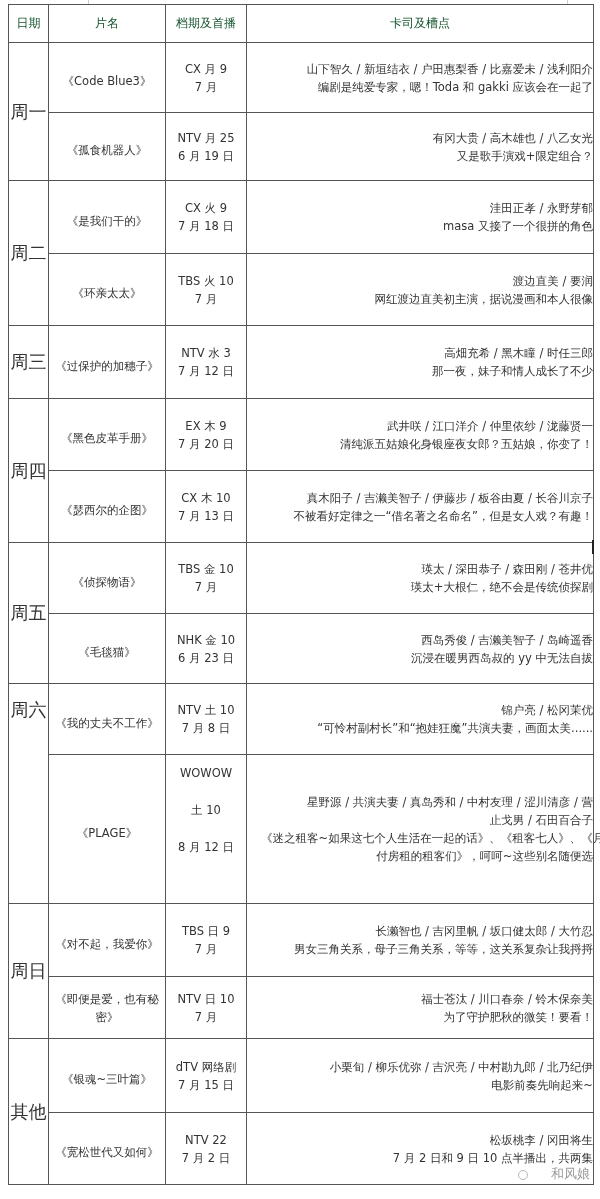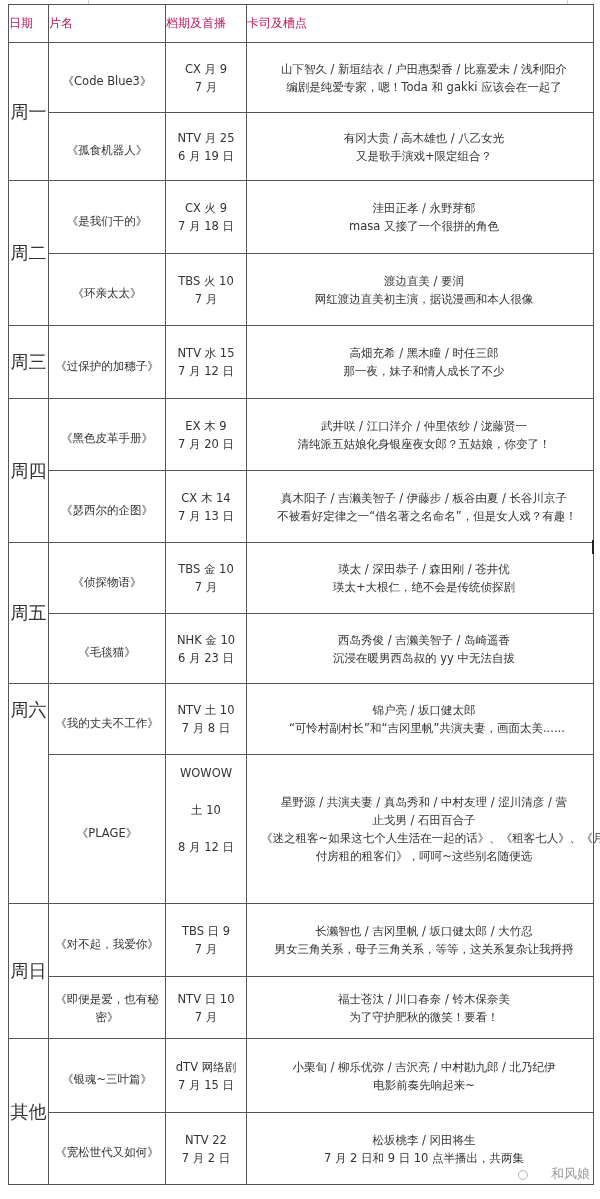--- a/index.html
+++ b/index.html
@@ -3,31 +3,31 @@
 <meta charset="utf-8">
 <style>
   html, body { margin: 0; padding: 0; background: #ffffff; }
   body { width: 600px; height: 1199px; position: relative; overflow: hidden;
          font-family: "DejaVu Sans", "Liberation Sans", sans-serif; color: #333; }
   .page-edge-top { position: absolute; left: 88px; right: 32px; top: 0; height: 4px;
          border-left: 1px solid #cfcfcf; border-right: 1px solid #cfcfcf; }
   table.sched { position: absolute; left: 8px; top: 4px; width: 585px;
          border-collapse: collapse; table-layout: fixed; font-size: 11.5px; }
   table.sched td, table.sched th { border: 1.5px solid #555; padding: 0; vertical-align: middle; }
-  th { font-weight: normal; height: 37px; text-align: left; font-size: 12px; color: #be185d; }
+  th { font-weight: normal; height: 37px; text-align: center; font-size: 12px; color: #14532d; }
   col.c-day { width: 40px; }
   col.c-title { width: 117px; }
   col.c-slot { width: 81px; }
   col.c-cast { width: 347px; }
   .day { text-align: center; font-size: 18px; }
   .title-cell { text-align: center; }
   .slot-cell { text-align: center; }
   .lines { display: flex; flex-direction: column; justify-content: space-around; height: 100%; }
   .ln { display: block; line-height: 18px; white-space: nowrap; }
-  .cast .ln { padding-left: 8px; text-align: center; }
+  .cast .ln { padding-left: 8px; text-align: right; }
   .cast .ln.indent { padding-left: 14px; }
   .title-cell .ln { text-align: center; }
   .slot-cell .ln { text-align: center; }
   .watermark { position: absolute; left: 515px; top: 1157px; font-size: 13px; color: #9a9a9a;
          display: flex; align-items: center; gap: 20px; margin-top: 8px; }
   .wm-icon { width: 16px; height: 14px; position: relative; }
   .wm-icon::before { content: ""; position: absolute; left: 3px; top: 3px; width: 8px; height: 8px;
          border: 1px solid #b8b8b8; border-radius: 50%; }
   .wm-icon::after { content: ""; position: absolute; left: 0; top: 0; width: 16px; height: 14px;
          background: radial-gradient(circle, transparent 55%, transparent 56%); }
@@ -137,21 +137,21 @@
 
     <tr style="height:73px">
       <td class="day">周三</td>
       <td class="title-cell">
           <div class="lines" style="justify-content:flex-start;padding-top:7px">
             <span class="ln">《过保护的加穗子》</span>
           </div>
         </td>
       <td class="slot-cell">
           <div class="lines">
-            <span class="ln">NTV  水 15</span>
+            <span class="ln">NTV  水 3</span>
             <span class="ln">7 月 12 日</span>
           </div>
         </td>
       <td class="cast">
           <div class="lines">
             <span class="ln">高畑充希 / 黑木瞳 / 时任三郎</span>
             <span class="ln">那一夜，妹子和情人成长了不少</span>
           </div>
         </td>
     </tr>
@@ -177,21 +177,21 @@
         </td>
     </tr>
     <tr style="height:72px">
       <td class="title-cell">
           <div class="lines" style="justify-content:flex-start;padding-top:7px">
             <span class="ln">《瑟西尔的企图》</span>
           </div>
         </td>
       <td class="slot-cell">
           <div class="lines">
-            <span class="ln">CX  木 14</span>
+            <span class="ln">CX  木 10</span>
             <span class="ln">7 月 13 日</span>
           </div>
         </td>
       <td class="cast">
           <div class="lines">
             <span class="ln">真木阳子 / 吉濑美智子 / 伊藤步 / 板谷由夏 / 长谷川京子</span>
             <span class="ln indent">不被看好定律之一“借名著之名命名”，但是女人戏？有趣！</span>
           </div>
         </td>
     </tr>
@@ -244,22 +244,22 @@
           </div>
         </td>
       <td class="slot-cell">
           <div class="lines">
             <span class="ln">NTV  土 10</span>
             <span class="ln">7 月 8 日</span>
           </div>
         </td>
       <td class="cast">
           <div class="lines">
-            <span class="ln">锦户亮 / 坂口健太郎</span>
-            <span class="ln indent">“可怜村副村长”和“吉冈里帆”共演夫妻，画面太美......</span>
+            <span class="ln">锦户亮 / 松冈茉优</span>
+            <span class="ln indent">“可怜村副村长”和“抱娃狂魔”共演夫妻，画面太美......</span>
           </div>
         </td>
     </tr>
     <tr style="height:149px">
       <td class="title-cell">
           <div class="lines" style="justify-content:flex-start;padding-top:7px">
             <span class="ln">《PLAGE》</span>
           </div>
         </td>
       <td class="slot-cell" style="vertical-align:top">

